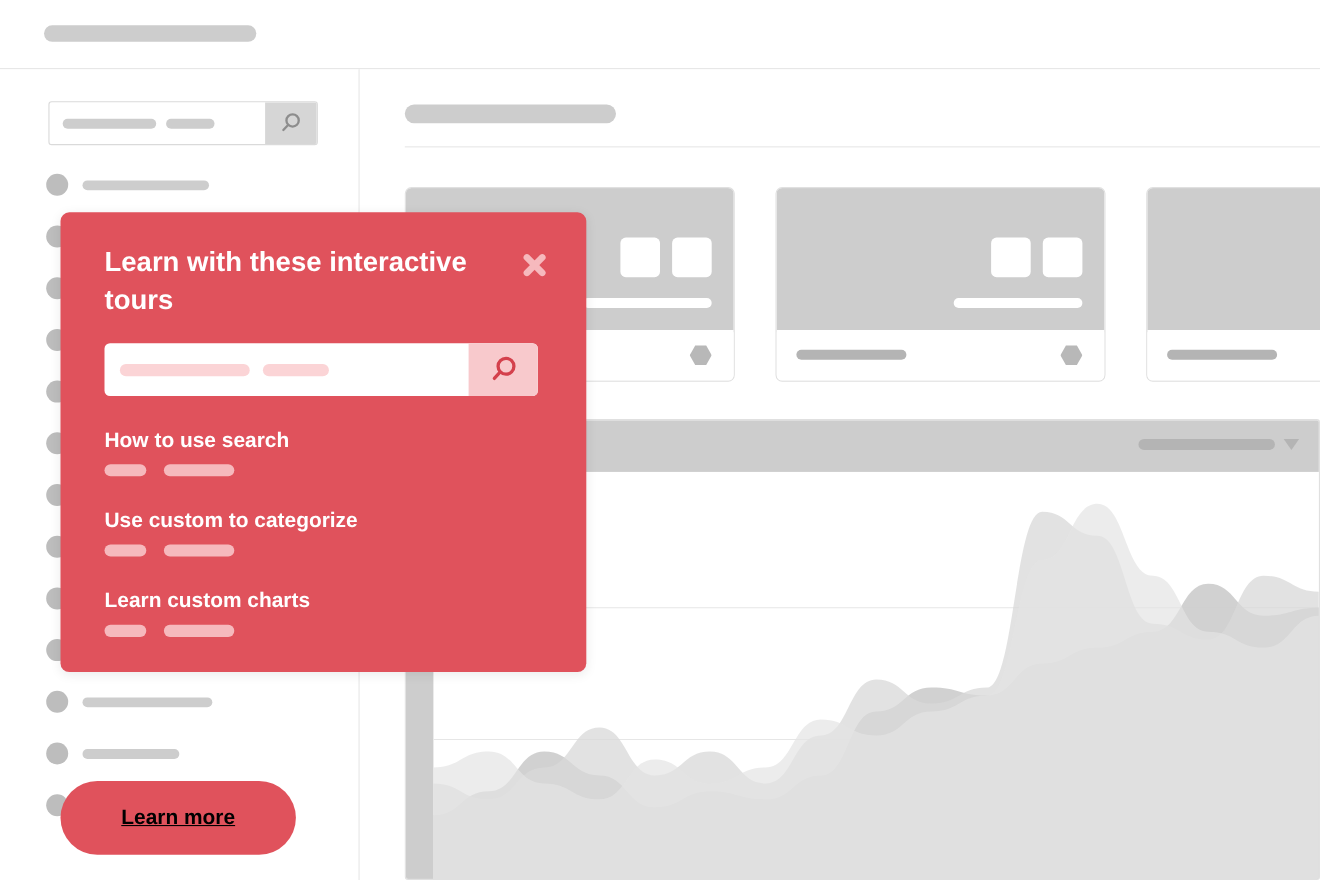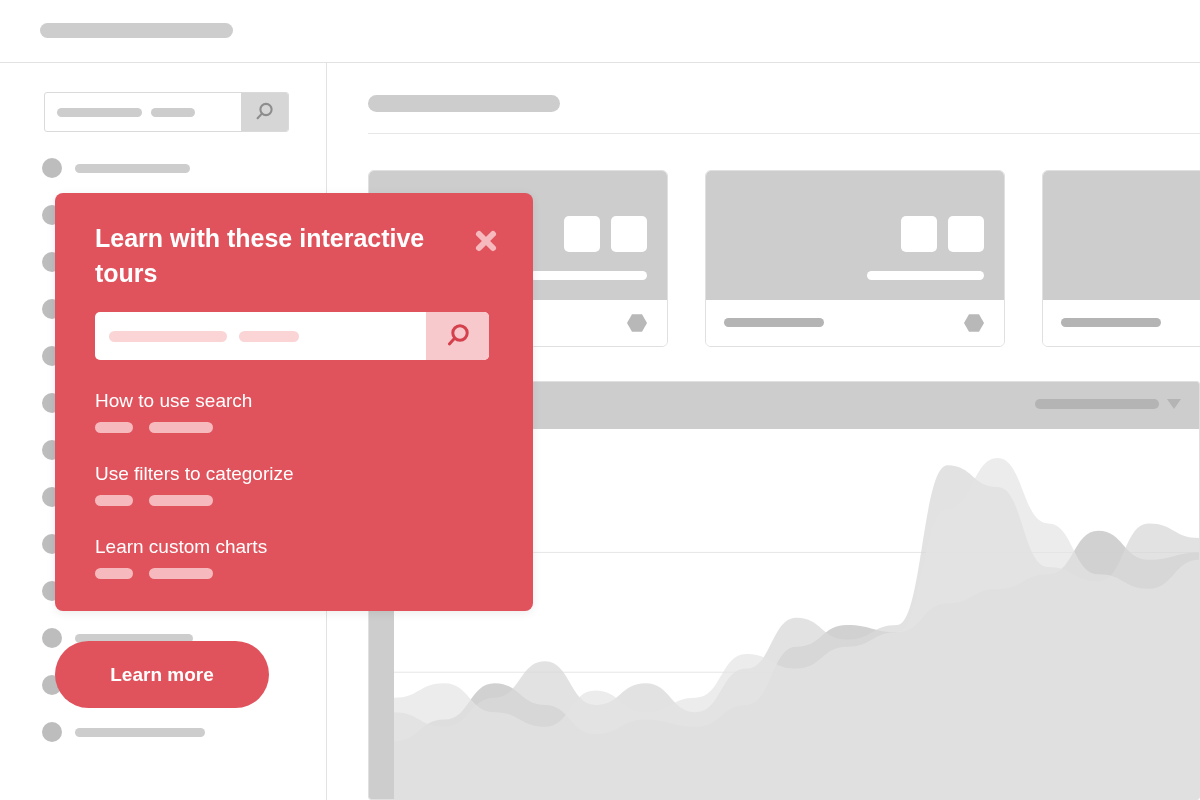--- a/index.html
+++ b/index.html
@@ -97,32 +97,32 @@
   .tours-search {
     margin-top: 22px; width: 394px; height: 48px; background: #fff; border-radius: 5px;
     display: flex; align-items: stretch; overflow: hidden;
   }
   .ts-field { position: relative; flex: 1; }
   .ts-pill-a { position: absolute; left: 14px; top: 19px; width: 118px; height: 11px; background: #fbd4d6; border-radius: 999px; }
   .ts-pill-b { position: absolute; left: 144px; top: 19px; width: 60px; height: 11px; background: #fbd4d6; border-radius: 999px; }
   .ts-btn { width: 63px; background: #f8c9cc; display: flex; align-items: center; justify-content: center; }
 
   .tour-item { margin-top: 30px; }
-  .tour-item-title { color: #fff; font-size: 19px; font-weight: normal; }
+  .tour-item-title { color: #fff; font-size: 19px; font-weight: bold; }
   .tour-item-meta { margin-top: 10px; display: flex; gap: 16px; }
   .tour-item-meta i { display: block; height: 11px; background: #f6b9bd; border-radius: 999px; }
   .tour-item-meta i.m1 { width: 38px; }
   .tour-item-meta i.m2 { width: 64px; }
 
   .learn-more {
-    position: absolute; left: 55px; top: 641px; width: 214px; height: 67px;
-    background: #e0525c; border-radius: 999px; color: #ffffff;
+    position: absolute; left: 55px; top: 710px; width: 214px; height: 67px;
+    background: #e0525c; border-radius: 999px; color: #000000;
     font-size: 19px; font-weight: bold;
     display: flex; align-items: center; justify-content: center;
-    cursor: pointer; border: none;
+    cursor: pointer; border: none; text-decoration: underline;
   }
 </style>
 </head>
 <body>
 
 <div id="app">
 
   <div class="topbar">
     <div class="topbar-logo pill"></div>
   </div>
@@ -282,21 +282,21 @@
 
     <div id="tour-items">
         <div class="tour-item">
           <div class="tour-item-title">How to use search</div>
           <div class="tour-item-meta">
             <i class="m1"></i>
             <i class="m2"></i>
           </div>
         </div>
         <div class="tour-item">
-          <div class="tour-item-title">Use filters to categorize</div>
+          <div class="tour-item-title">Use custom to categorize</div>
           <div class="tour-item-meta">
             <i class="m1"></i>
             <i class="m2"></i>
           </div>
         </div>
         <div class="tour-item">
           <div class="tour-item-title">Learn custom charts</div>
           <div class="tour-item-meta">
             <i class="m1"></i>
             <i class="m2"></i>

